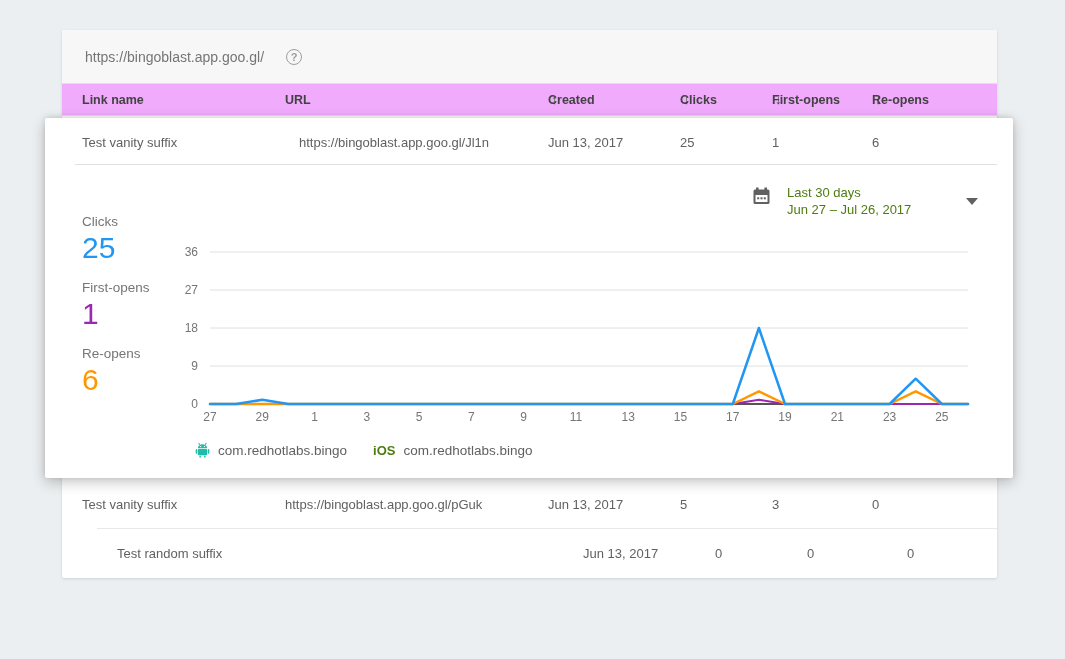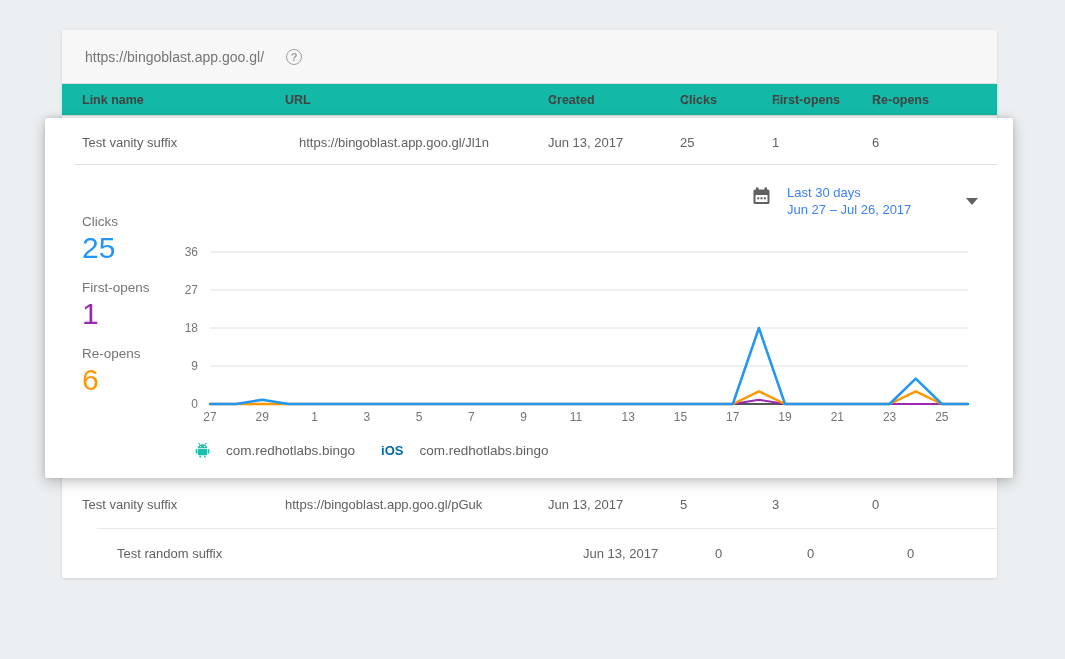--- a/index.html
+++ b/index.html
@@ -25,21 +25,21 @@
     border-radius: 2px 2px 0 0;
     gap: 12px;
   }
   .help-icon {
     width: 16px; height: 16px; margin-left: 10px;
     border: 1.4px solid #9E9E9E; border-radius: 50%;
     color: #9E9E9E; font-size: 11px; font-weight: 700;
     display: inline-flex; align-items: center; justify-content: center;
   }
   .cols-row {
-    position: relative; height: 32px; background: #14b8a6;
+    position: relative; height: 32px; background: #f0abfc;
     border-bottom: 1px solid #E0E0E0; font-size: 12.5px; font-weight: 700;
     color: #424242;
   }
   .cols-row span, .trow span {
     position: absolute; top: 50%; transform: translateY(-50%); white-space: nowrap;
   }
   .sort-glyph { font-weight: 400; color: #424242; margin-left: 3px; }
   .c-link  { left: 20px; }
   .c-url   { left: 223px; }
   .c-created { left: 486px; }
@@ -62,37 +62,37 @@
   .sel-row span { position: absolute; top: 50%; transform: translateY(-50%); white-space: nowrap; }
   .x-link { left: 37px; }
   .x-url  { left: 240px; margin-left: 14px; }
   .x-created { left: 503px; }
   .x-clicks  { left: 635px; }
   .x-first   { left: 727px; }
   .x-reopen  { left: 827px; }
   .sel-divider { position: absolute; left: 30px; right: 16px; bottom: 0; height: 1px; background: #E0E0E0; }
 
   .date-selector { position: absolute; left: 707px; top: 66px; display: flex; gap: 16px; cursor: pointer; }
-  .date-texts { font-size: 13px; line-height: 17px; color: #3b82f6; }
+  .date-texts { font-size: 13px; line-height: 17px; color: #4d7c0f; }
   .caret-down {
     position: absolute; left: 921px; top: 80px;
     width: 0; height: 0;
     border-left: 6px solid transparent; border-right: 6px solid transparent;
     border-top: 7px solid #616161;
   }
 
   .stats { position: absolute; left: 37px; top: 96px; }
   .stat-block { margin-bottom: 15px; }
   .stat-label { font-size: 13.5px; color: #757575; margin-bottom: 2px; }
   .stat-value { font-size: 30px; font-weight: 400; line-height: 34px; }
 
   .chart-wrap { position: absolute; left: 120px; top: 125px; width: 845px; height: 185px; }
 
   .legend { position: absolute; left: 150px; top: 324px; display: flex; gap: 26px; align-items: center; }
-  .legend-item { display: flex; align-items: center; gap: 16px; font-size: 13.5px; color: #616161; justify-content: center; }
+  .legend-item { display: flex; align-items: center; gap: 8px; font-size: 13.5px; color: #616161; justify-content: center; }
   .ios-glyph { font-weight: 700; font-size: 13px; letter-spacing: 0; }
 </style>
 </head>
 <body>
 
 <div class="table-card">
 
   <div class="url-row">
     <span>https://bingoblast.app.goo.gl/</span>
     <span class="help-icon">?</span>
@@ -232,17 +232,17 @@
           <rect x="2.8" y="7.1" width="9.4" height="6.2" rx="1"></rect>
           <rect x="0.7" y="7.1" width="1.5" height="4.6" rx="0.75"></rect>
           <rect x="12.8" y="7.1" width="1.5" height="4.6" rx="0.75"></rect>
           <rect x="4.4" y="13.5" width="1.5" height="2.2" rx="0.75"></rect>
           <rect x="9.1" y="13.5" width="1.5" height="2.2" rx="0.75"></rect>
         </g>
       </svg>
       <span>com.redhotlabs.bingo</span>
     </div>
     <div class="legend-item">
-      <span class="ios-glyph" style="color: #0369a1;">iOS</span>
+      <span class="ios-glyph" style="color: #4d7c0f;">iOS</span>
       <span>com.redhotlabs.bingo</span>
     </div>
   </div>
 </div>
 
 </body></html>

